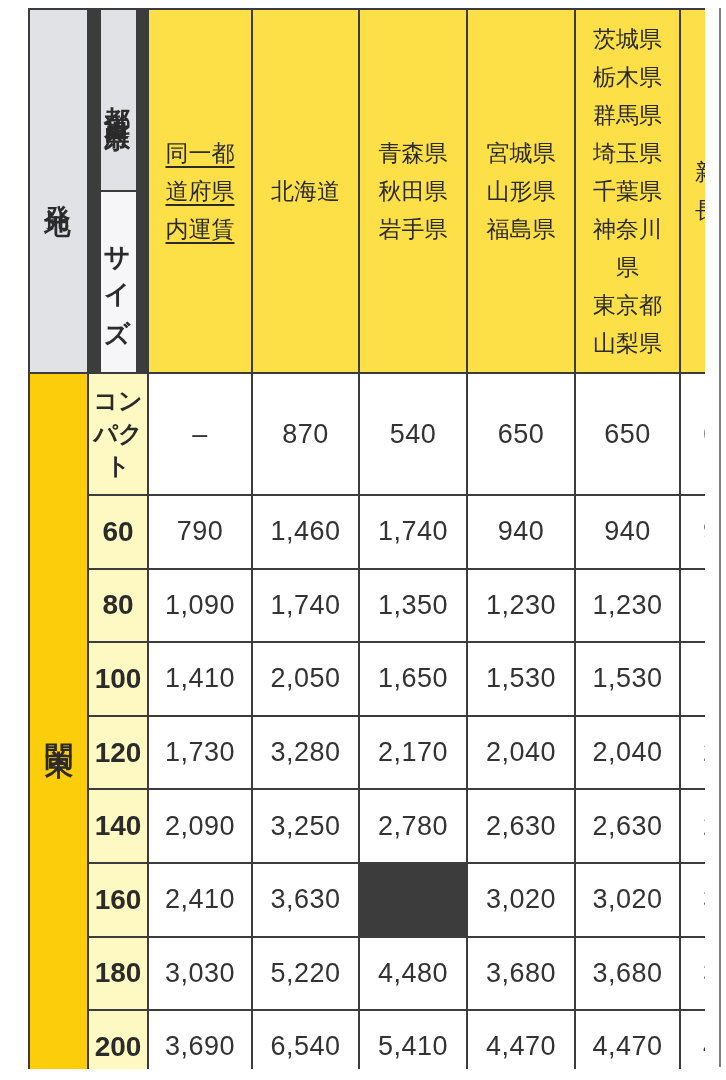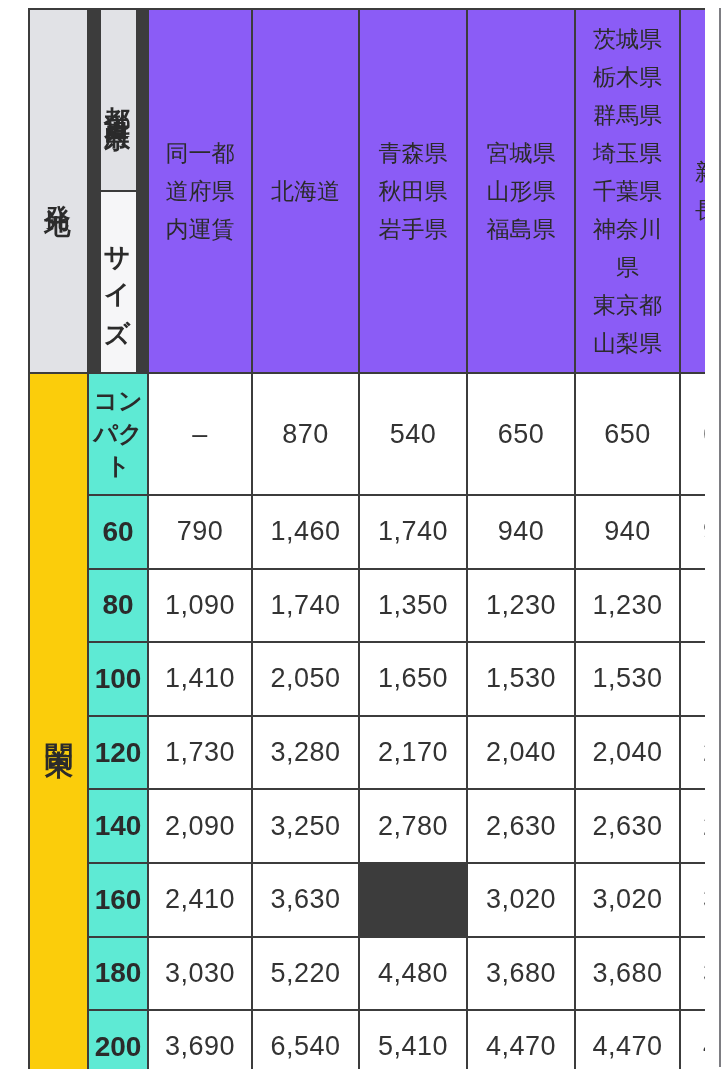--- a/index.html
+++ b/index.html
@@ -8,31 +8,31 @@
     font-family:"Liberation Sans","DejaVu Sans",sans-serif;color:#2b2b2b;
   }
   .clip{position:absolute;left:28px;top:8px;width:677px;height:1061px;overflow:hidden;}
   .tbl{
     display:grid;box-sizing:border-box;width:746px;
     grid-template-columns:57px 58px 102px 105px 106px 106px 103px 105px;
     grid-template-rows:362px 120px repeat(8,71.6px);
     gap:2px;background:#3c3c3c;border:2px solid #3c3c3c;
   }
   .cell{background:#ffffff;display:flex;align-items:center;justify-content:center;box-sizing:border-box;}
-  .head{background:#8b5cf6;font-size:23px;line-height:38px;white-space:pre-line;text-align:center;}
+  .head{background:#fde047;font-size:23px;line-height:38px;white-space:pre-line;text-align:center;}
   .head.partial{justify-content:flex-start;padding-left:14px;text-align:left;}
   .corner-origin{background:#e1e2e6;grid-row:1;grid-column:1;}
   .vert{writing-mode:vertical-rl;text-orientation:upright;font-weight:bold;font-size:26px;letter-spacing:7px;}
   .origin-region{background:#fbcd0b;grid-column:1;grid-row:2 / 11;}
   .origin-region .vert{font-size:28px;}
   .col2head{grid-row:1;grid-column:2;display:flex;flex-direction:column;padding:0;background:transparent;}
   .col2head .top{height:180px;background:#e1e2e6;border-bottom:2px solid #3c3c3c;display:flex;align-items:center;justify-content:center;}
   .col2head .bot{flex:1;background:#f6f6f8;display:flex;align-items:center;justify-content:center;}
-  .link{text-underline-offset:5px;white-space:pre-line;text-align:center;cursor:pointer;color:#2b2b2b;}
-  .size{background:#5eead4;font-weight:bold;font-size:28px;}
+  .link{text-decoration:underline;text-underline-offset:5px;white-space:pre-line;text-align:center;cursor:pointer;color:#2b2b2b;}
+  .size{background:#fef9c3;font-weight:bold;font-size:28px;}
   .size.compact{font-size:24px;line-height:1.35;padding:0 3px;text-align:center;}
   .val{font-size:27px;color:#333333;letter-spacing:0.5px;}
   .val.partial{justify-content:flex-start;padding-left:22px;}
   .right-line{position:absolute;left:719px;top:8px;width:2px;height:1059px;background:#7d7d82;}
   .r2{grid-row:2}.r3{grid-row:3}.r4{grid-row:4}.r5{grid-row:5}.r6{grid-row:6}
   .r7{grid-row:7}.r8{grid-row:8}.r9{grid-row:9}.r10{grid-row:10}
   .c2{grid-column:2}.c3{grid-column:3}.c4{grid-column:4}.c5{grid-column:5}
   .c6{grid-column:6}.c7{grid-column:7}.c8{grid-column:8}
 </style>
 </head>

